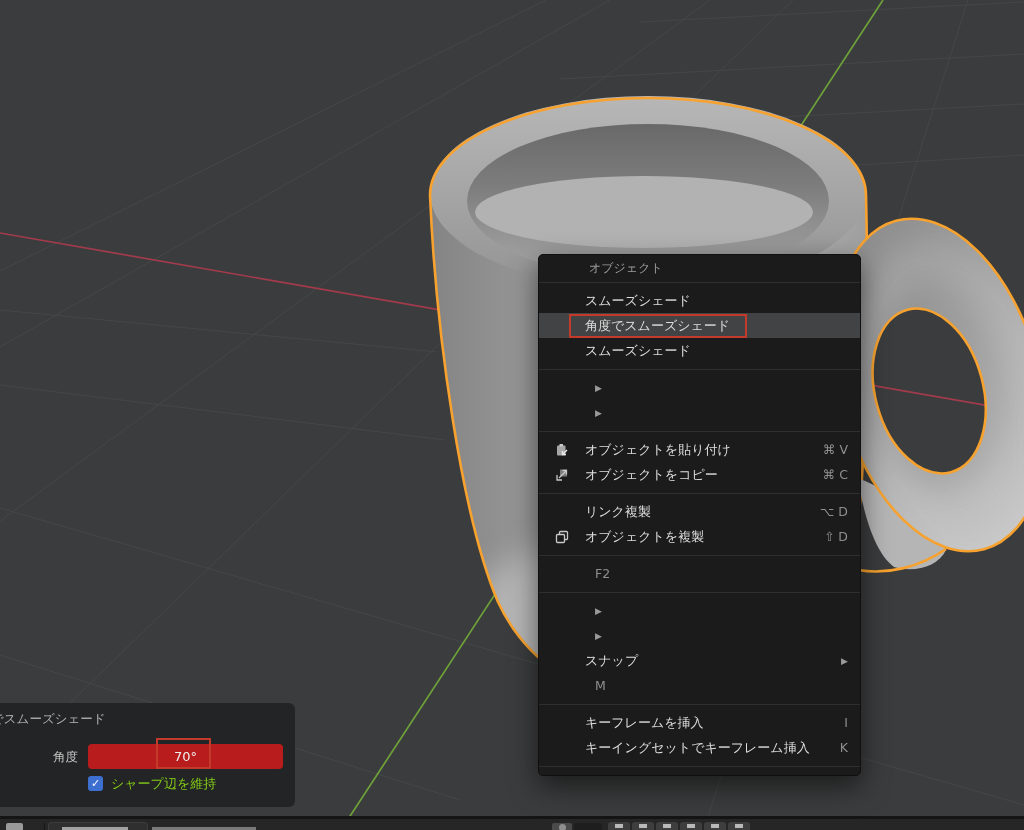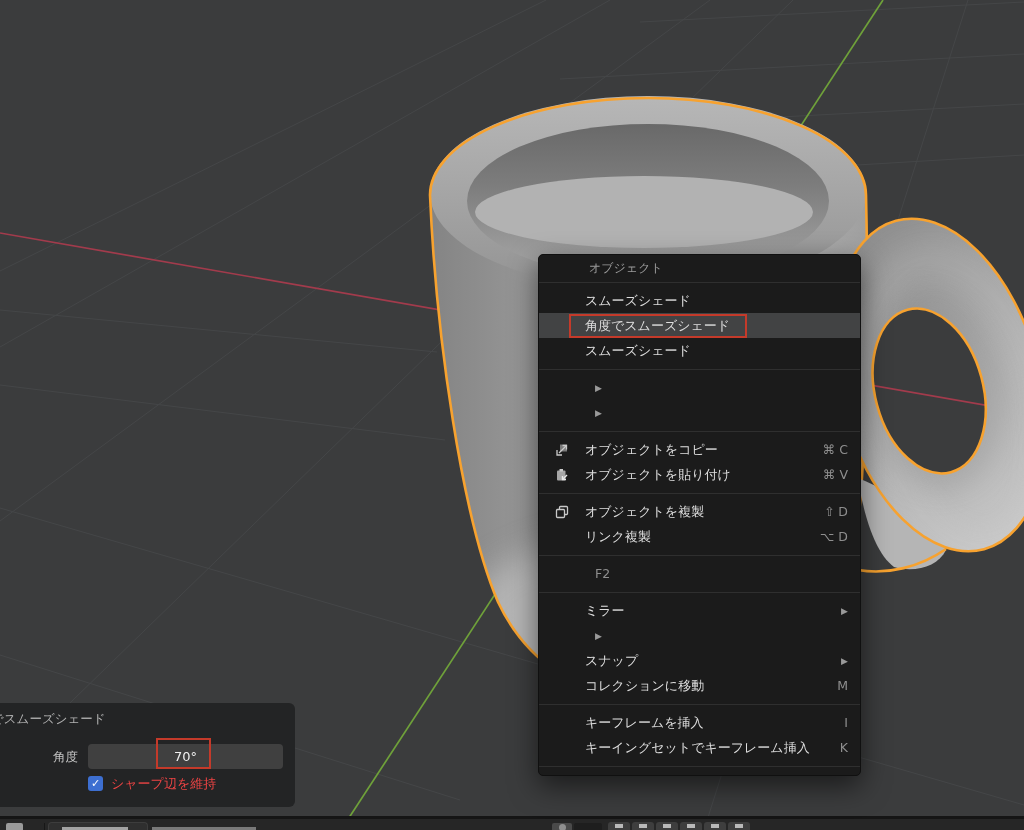--- a/index.html
+++ b/index.html
@@ -27,26 +27,26 @@
   .ctx-arrow{color:#9a9a9a;font-size:9px;padding-left:10px;}
 
   
   .op-panel{position:absolute;left:-50px;top:703px;width:345px;height:104px;z-index:5;
     background:rgba(34,35,36,.97);border-radius:6px;color:#e6e6e6;}
   .op-title{position:absolute;left:16px;top:8px;font-size:12.5px;color:#b4b4b4;
     white-space:nowrap;}
   .op-angle-label{position:absolute;left:0;top:41px;width:128px;text-align:right;
     font-size:12.5px;color:#c6c6c6;line-height:25px;}
   .op-field{position:absolute;left:138px;top:41px;width:195px;height:25px;
-    background:#404040;border-radius:4px;text-align:center;line-height:25px;
+    background:#b91c1c;border-radius:4px;text-align:center;line-height:25px;
     font-size:13px;color:#efefef;}
   .op-check{position:absolute;left:138px;top:73px;width:15px;height:15px;
     background:#3d6fd1;border-radius:3px;color:#fff;font-size:11px;line-height:15px;
     text-align:center;}
-  .op-check-label{position:absolute;left:161px;top:71px;font-size:13px;color:#ef4444;
+  .op-check-label{position:absolute;left:161px;top:71px;font-size:13px;color:#84cc16;
     line-height:19px;white-space:nowrap;}
 
   
   .annot{position:absolute;border:2.5px solid #c43a2a;z-index:40;box-sizing:border-box;}
   #annot-menu{left:569px;top:314px;width:178px;height:24px;}
   #annot-angle{left:156px;top:738px;width:55px;height:31px;}
 
   
   .bottom-bar{position:absolute;left:0;top:816px;width:1024px;height:14px;z-index:4;
     background:#262626;border-top:3px solid #151515;box-sizing:border-box;}
@@ -170,92 +170,90 @@
         <div class="ctx-item">
           <span class="ctx-icon"></span>
           <span class="ctx-arrow">▶</span>
         </div>
         <div class="ctx-sep">
           <div></div>
         </div>
         <div class="ctx-item">
           <span class="ctx-icon">
             <svg width="16" height="16" viewBox="0 0 16 16">
+              <rect x="3" y="3.5" width="8.5" height="10" rx="1" fill="#c9c9c9" opacity=".8"></rect>
+              <rect x="5.5" y="2" width="3.5" height="2.5" fill="#c9c9c9"></rect>
+              <g stroke="#e8e8e8" stroke-width="1.4" fill="none">
+                <path d="M13 8 L8.5 12.5"></path>
+                <path d="M8.5 9 v3.5 h3.5"></path>
+              </g>
+            </svg>
+          </span>
+          <span class="ctx-label">オブジェクトを貼り付け</span>
+          <span class="ctx-short">⌘ V</span>
+        </div>
+        <div class="ctx-item">
+          <span class="ctx-icon">
+            <svg width="16" height="16" viewBox="0 0 16 16">
               <g stroke="#c9c9c9" stroke-width="1.3" fill="none">
                 <path d="M3 8 v5 h5"></path>
                 <path d="M5 11 L12.5 3.5"></path>
                 <path d="M8.5 3.5 h4 v4" fill="none"></path>
               </g>
               <rect x="6" y="2.5" width="7" height="7" fill="#c9c9c9" opacity=".55"></rect>
             </svg>
           </span>
           <span class="ctx-label">オブジェクトをコピー</span>
           <span class="ctx-short">⌘ C</span>
         </div>
-        <div class="ctx-item">
-          <span class="ctx-icon">
-            <svg width="16" height="16" viewBox="0 0 16 16">
-              <rect x="3" y="3.5" width="8.5" height="10" rx="1" fill="#c9c9c9" opacity=".8"></rect>
-              <rect x="5.5" y="2" width="3.5" height="2.5" fill="#c9c9c9"></rect>
-              <g stroke="#e8e8e8" stroke-width="1.4" fill="none">
-                <path d="M13 8 L8.5 12.5"></path>
-                <path d="M8.5 9 v3.5 h3.5"></path>
-              </g>
-            </svg>
-          </span>
-          <span class="ctx-label">オブジェクトを貼り付け</span>
-          <span class="ctx-short">⌘ V</span>
-        </div>
-        <div class="ctx-sep">
-          <div></div>
+        <div class="ctx-sep">
+          <div></div>
+        </div>
+        <div class="ctx-item">
+          <span class="ctx-icon"></span>
+          <span class="ctx-label">リンク複製</span>
+          <span class="ctx-short">⌥ D</span>
         </div>
         <div class="ctx-item">
           <span class="ctx-icon">
             <svg width="16" height="16" viewBox="0 0 16 16">
               <g fill="none" stroke="#c9c9c9" stroke-width="1.3">
                 <rect x="2.5" y="5.5" width="8" height="8" rx="1"></rect>
                 <path d="M5.5 5.5 v-2 a1 1 0 0 1 1 -1 h6 a1 1 0 0 1 1 1 v6 a1 1 0 0 1 -1 1 h-2"></path>
               </g>
             </svg>
           </span>
           <span class="ctx-label">オブジェクトを複製</span>
           <span class="ctx-short">⇧ D</span>
         </div>
-        <div class="ctx-item">
-          <span class="ctx-icon"></span>
-          <span class="ctx-label">リンク複製</span>
-          <span class="ctx-short">⌥ D</span>
-        </div>
         <div class="ctx-sep">
           <div></div>
         </div>
         <div class="ctx-item">
           <span class="ctx-icon"></span>
           <span class="ctx-short">F2</span>
         </div>
         <div class="ctx-sep">
           <div></div>
         </div>
         <div class="ctx-item">
           <span class="ctx-icon"></span>
-          <span class="ctx-label">ミラー</span>
           <span class="ctx-arrow">▶</span>
         </div>
         <div class="ctx-item">
           <span class="ctx-icon"></span>
           <span class="ctx-arrow">▶</span>
         </div>
         <div class="ctx-item">
           <span class="ctx-icon"></span>
           <span class="ctx-label">スナップ</span>
           <span class="ctx-arrow">▶</span>
         </div>
         <div class="ctx-item">
           <span class="ctx-icon"></span>
-          <span class="ctx-label">コレクションに移動</span>
           <span class="ctx-short">M</span>
         </div>
         <div class="ctx-sep">
           <div></div>
         </div>
         <div class="ctx-item">
           <span class="ctx-icon"></span>
           <span class="ctx-label">キーフレームを挿入</span>
           <span class="ctx-short">I</span>
         </div>

